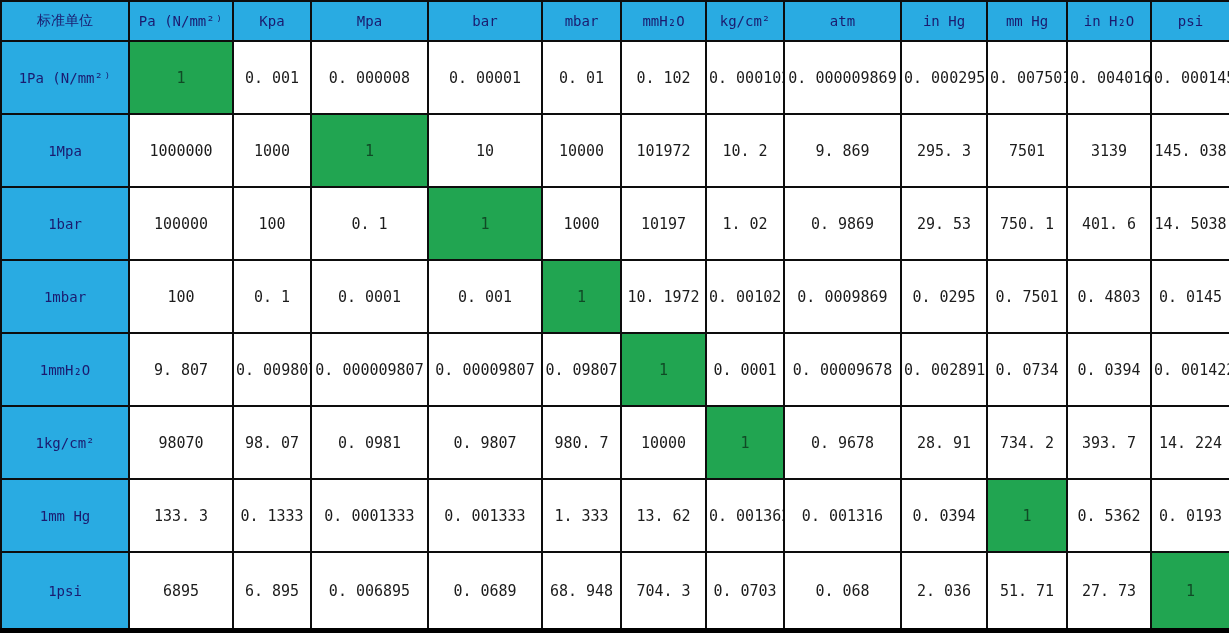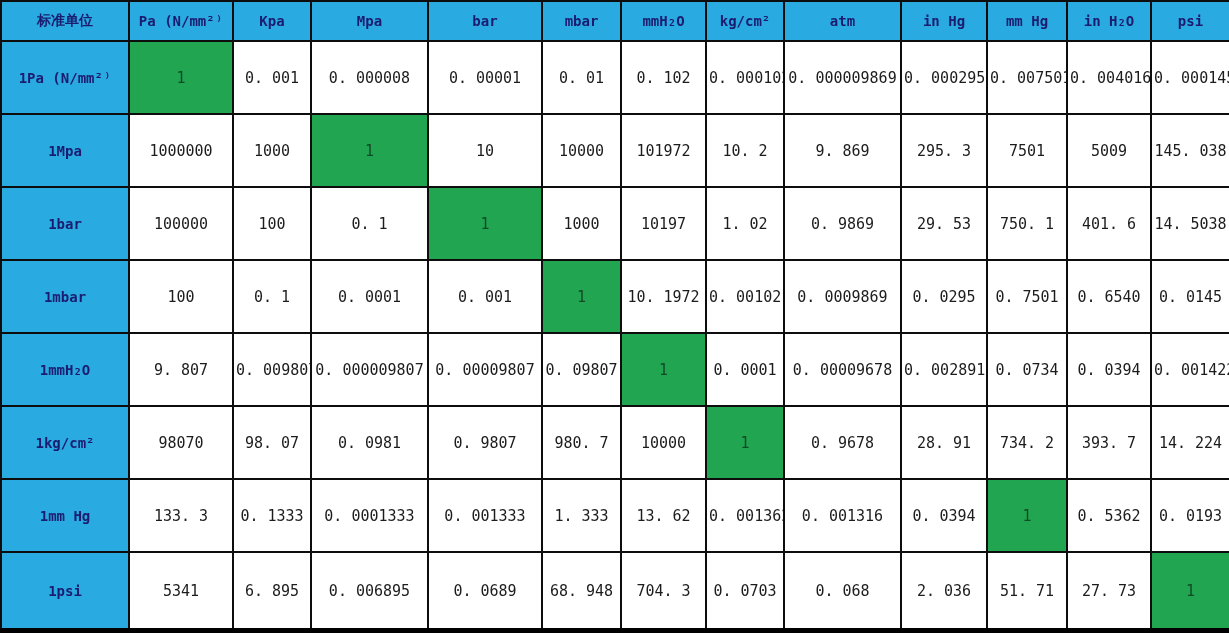--- a/index.html
+++ b/index.html
@@ -26,21 +26,21 @@
     vertical-align: middle;
     padding: 0 2px;
     overflow: hidden;
     white-space: nowrap;
   }
   
   table.conv thead th,
   table.conv tbody th {
     background: #29abe2;
     color: #1b1b6f;
-    font-weight: bold;
+    font-weight: normal;
     font-size: 14px;
   }
   table.conv thead tr { height: 40px; }
   table.conv thead th { font-size: 14px; }
   
   table.conv tbody td {
     background: #ffffff;
     color: #1c1c1c;
     font-size: 15px;
   }
@@ -108,21 +108,21 @@
           <td>1000000</td>
           <td>1000</td>
           <td class="diag">1</td>
           <td>10</td>
           <td>10000</td>
           <td>101972</td>
           <td>10. 2</td>
           <td>9. 869</td>
           <td>295. 3</td>
           <td>7501</td>
-          <td>5009</td>
+          <td>3139</td>
           <td>145. 038</td>
         </tr>
         <tr>
           <th>1bar</th>
           <td>100000</td>
           <td>100</td>
           <td>0. 1</td>
           <td class="diag">1</td>
           <td>1000</td>
           <td>10197</td>
@@ -138,21 +138,21 @@
           <td>100</td>
           <td>0. 1</td>
           <td>0. 0001</td>
           <td>0. 001</td>
           <td class="diag">1</td>
           <td>10. 1972</td>
           <td>0. 00102</td>
           <td>0. 0009869</td>
           <td>0. 0295</td>
           <td>0. 7501</td>
-          <td>0. 6540</td>
+          <td>0. 4803</td>
           <td>0. 0145</td>
         </tr>
         <tr>
           <th>1mmH₂O</th>
           <td>9. 807</td>
           <td>0. 009807</td>
           <td>0. 000009807</td>
           <td>0. 00009807</td>
           <td>0. 09807</td>
           <td class="diag">1</td>
@@ -188,21 +188,21 @@
           <td>13. 62</td>
           <td>0. 001362</td>
           <td>0. 001316</td>
           <td>0. 0394</td>
           <td class="diag">1</td>
           <td>0. 5362</td>
           <td>0. 0193</td>
         </tr>
         <tr>
           <th>1psi</th>
-          <td>5341</td>
+          <td>6895</td>
           <td>6. 895</td>
           <td>0. 006895</td>
           <td>0. 0689</td>
           <td>68. 948</td>
           <td>704. 3</td>
           <td>0. 0703</td>
           <td>0. 068</td>
           <td>2. 036</td>
           <td>51. 71</td>
           <td>27. 73</td>

